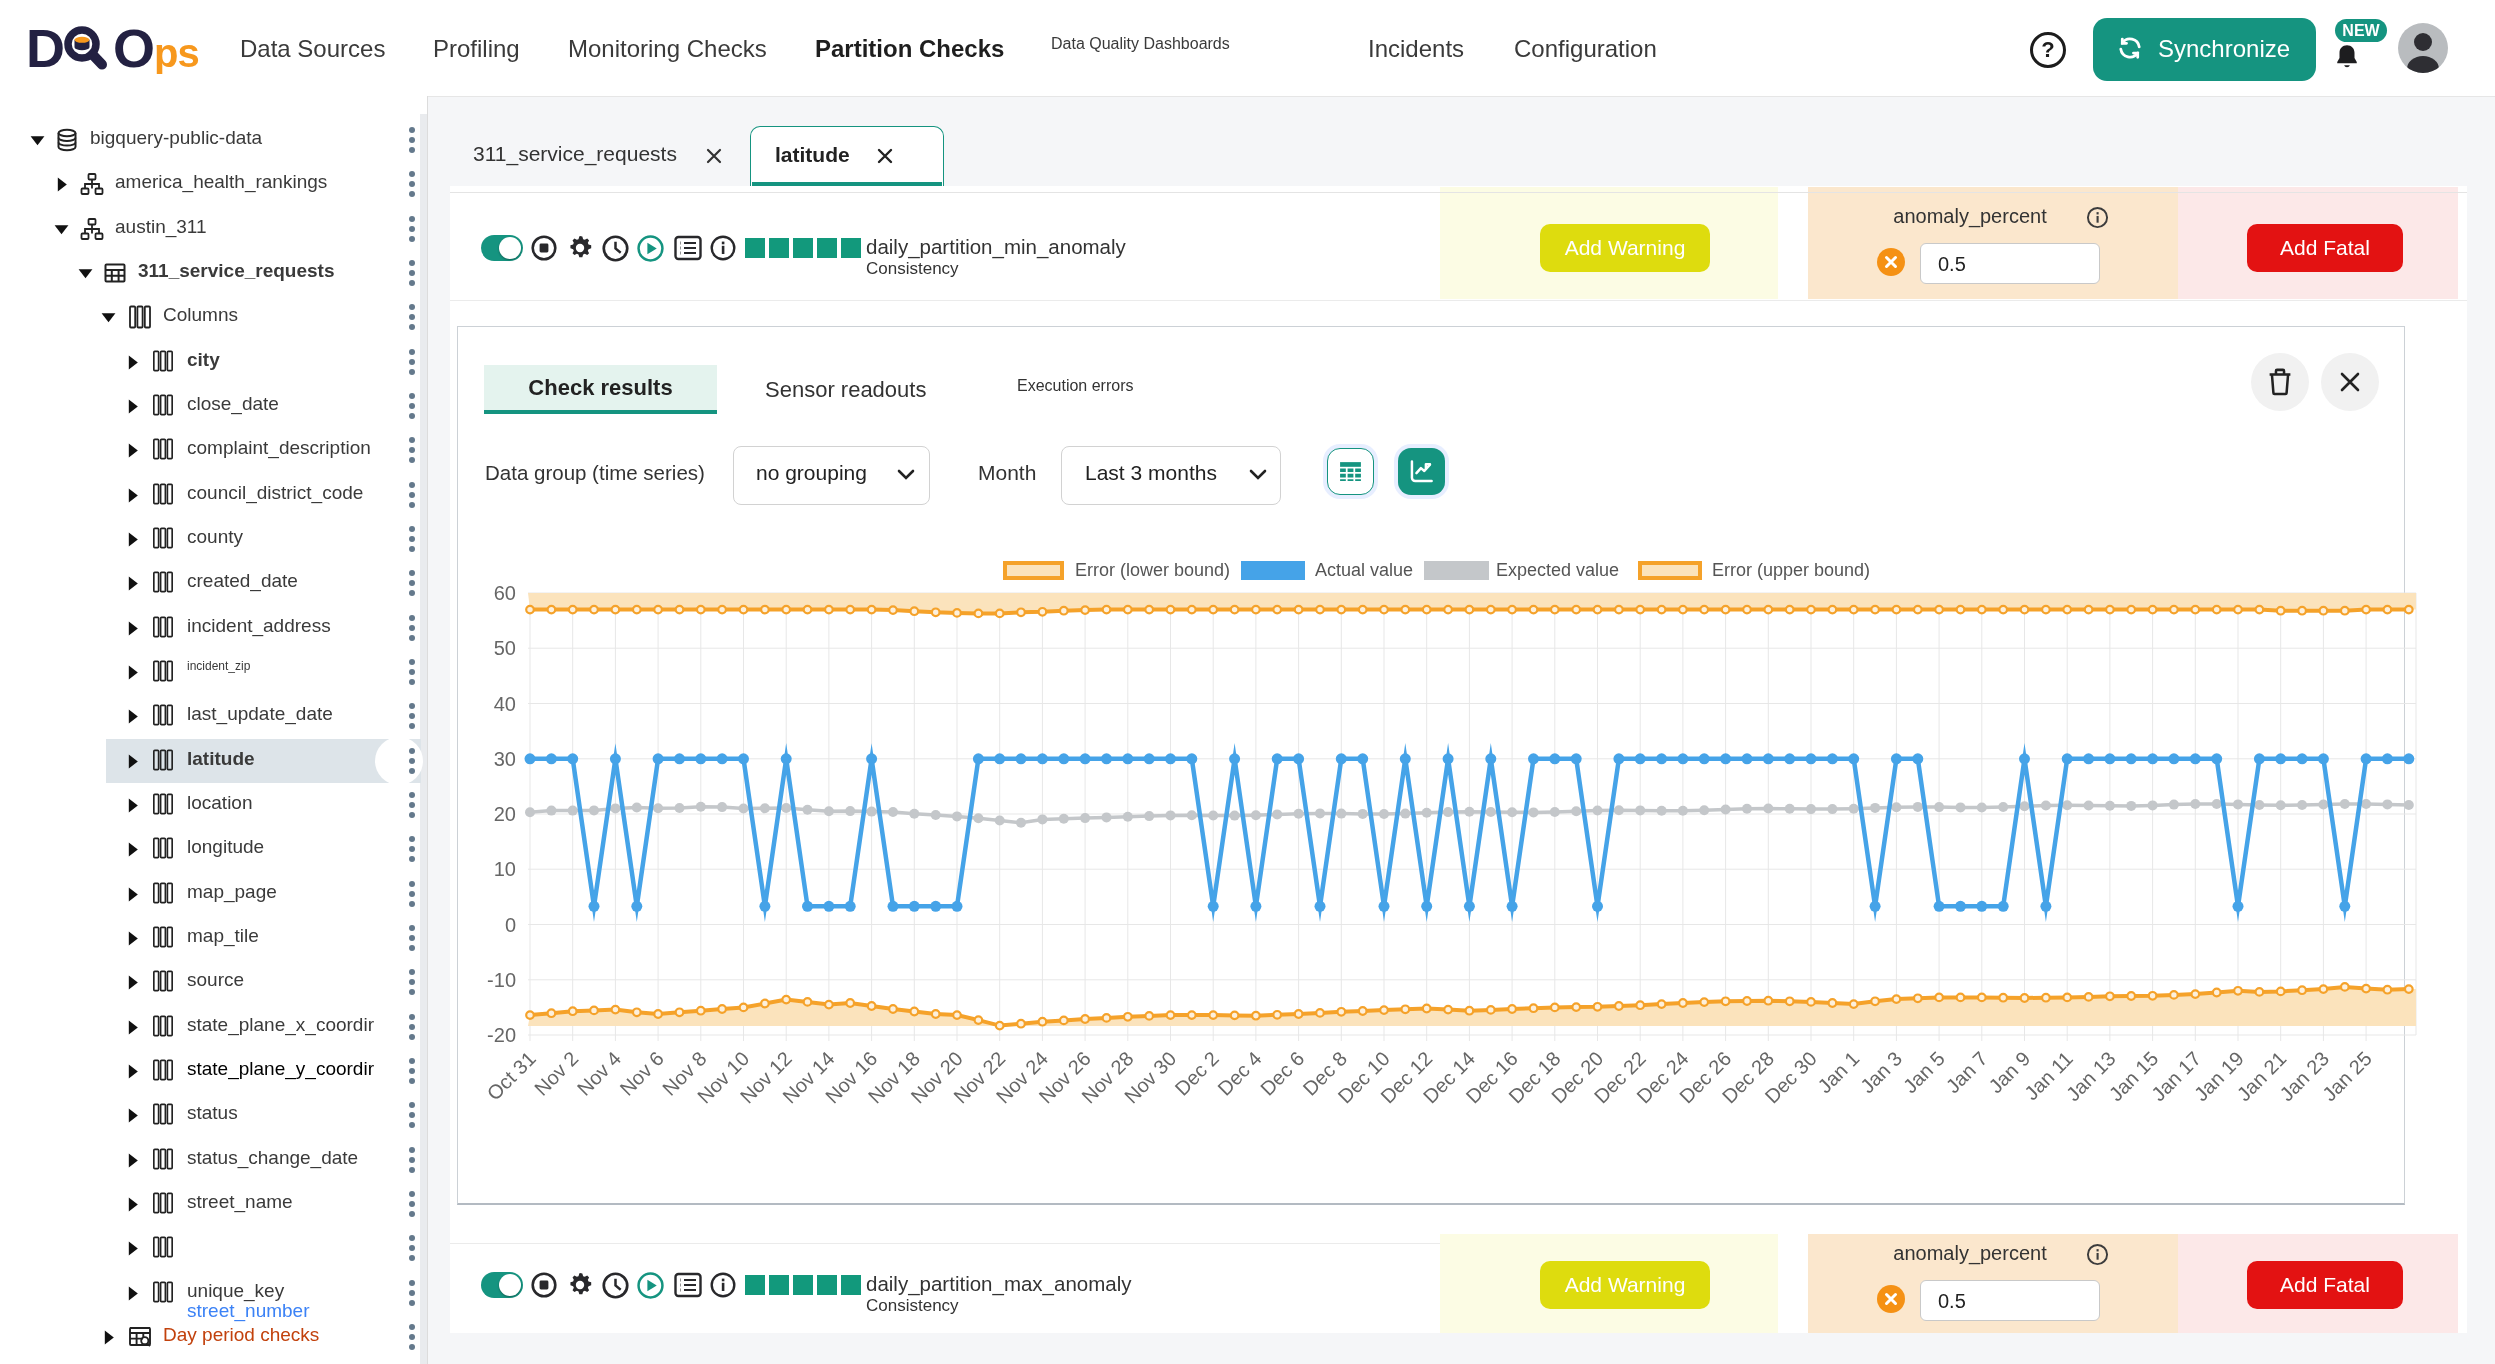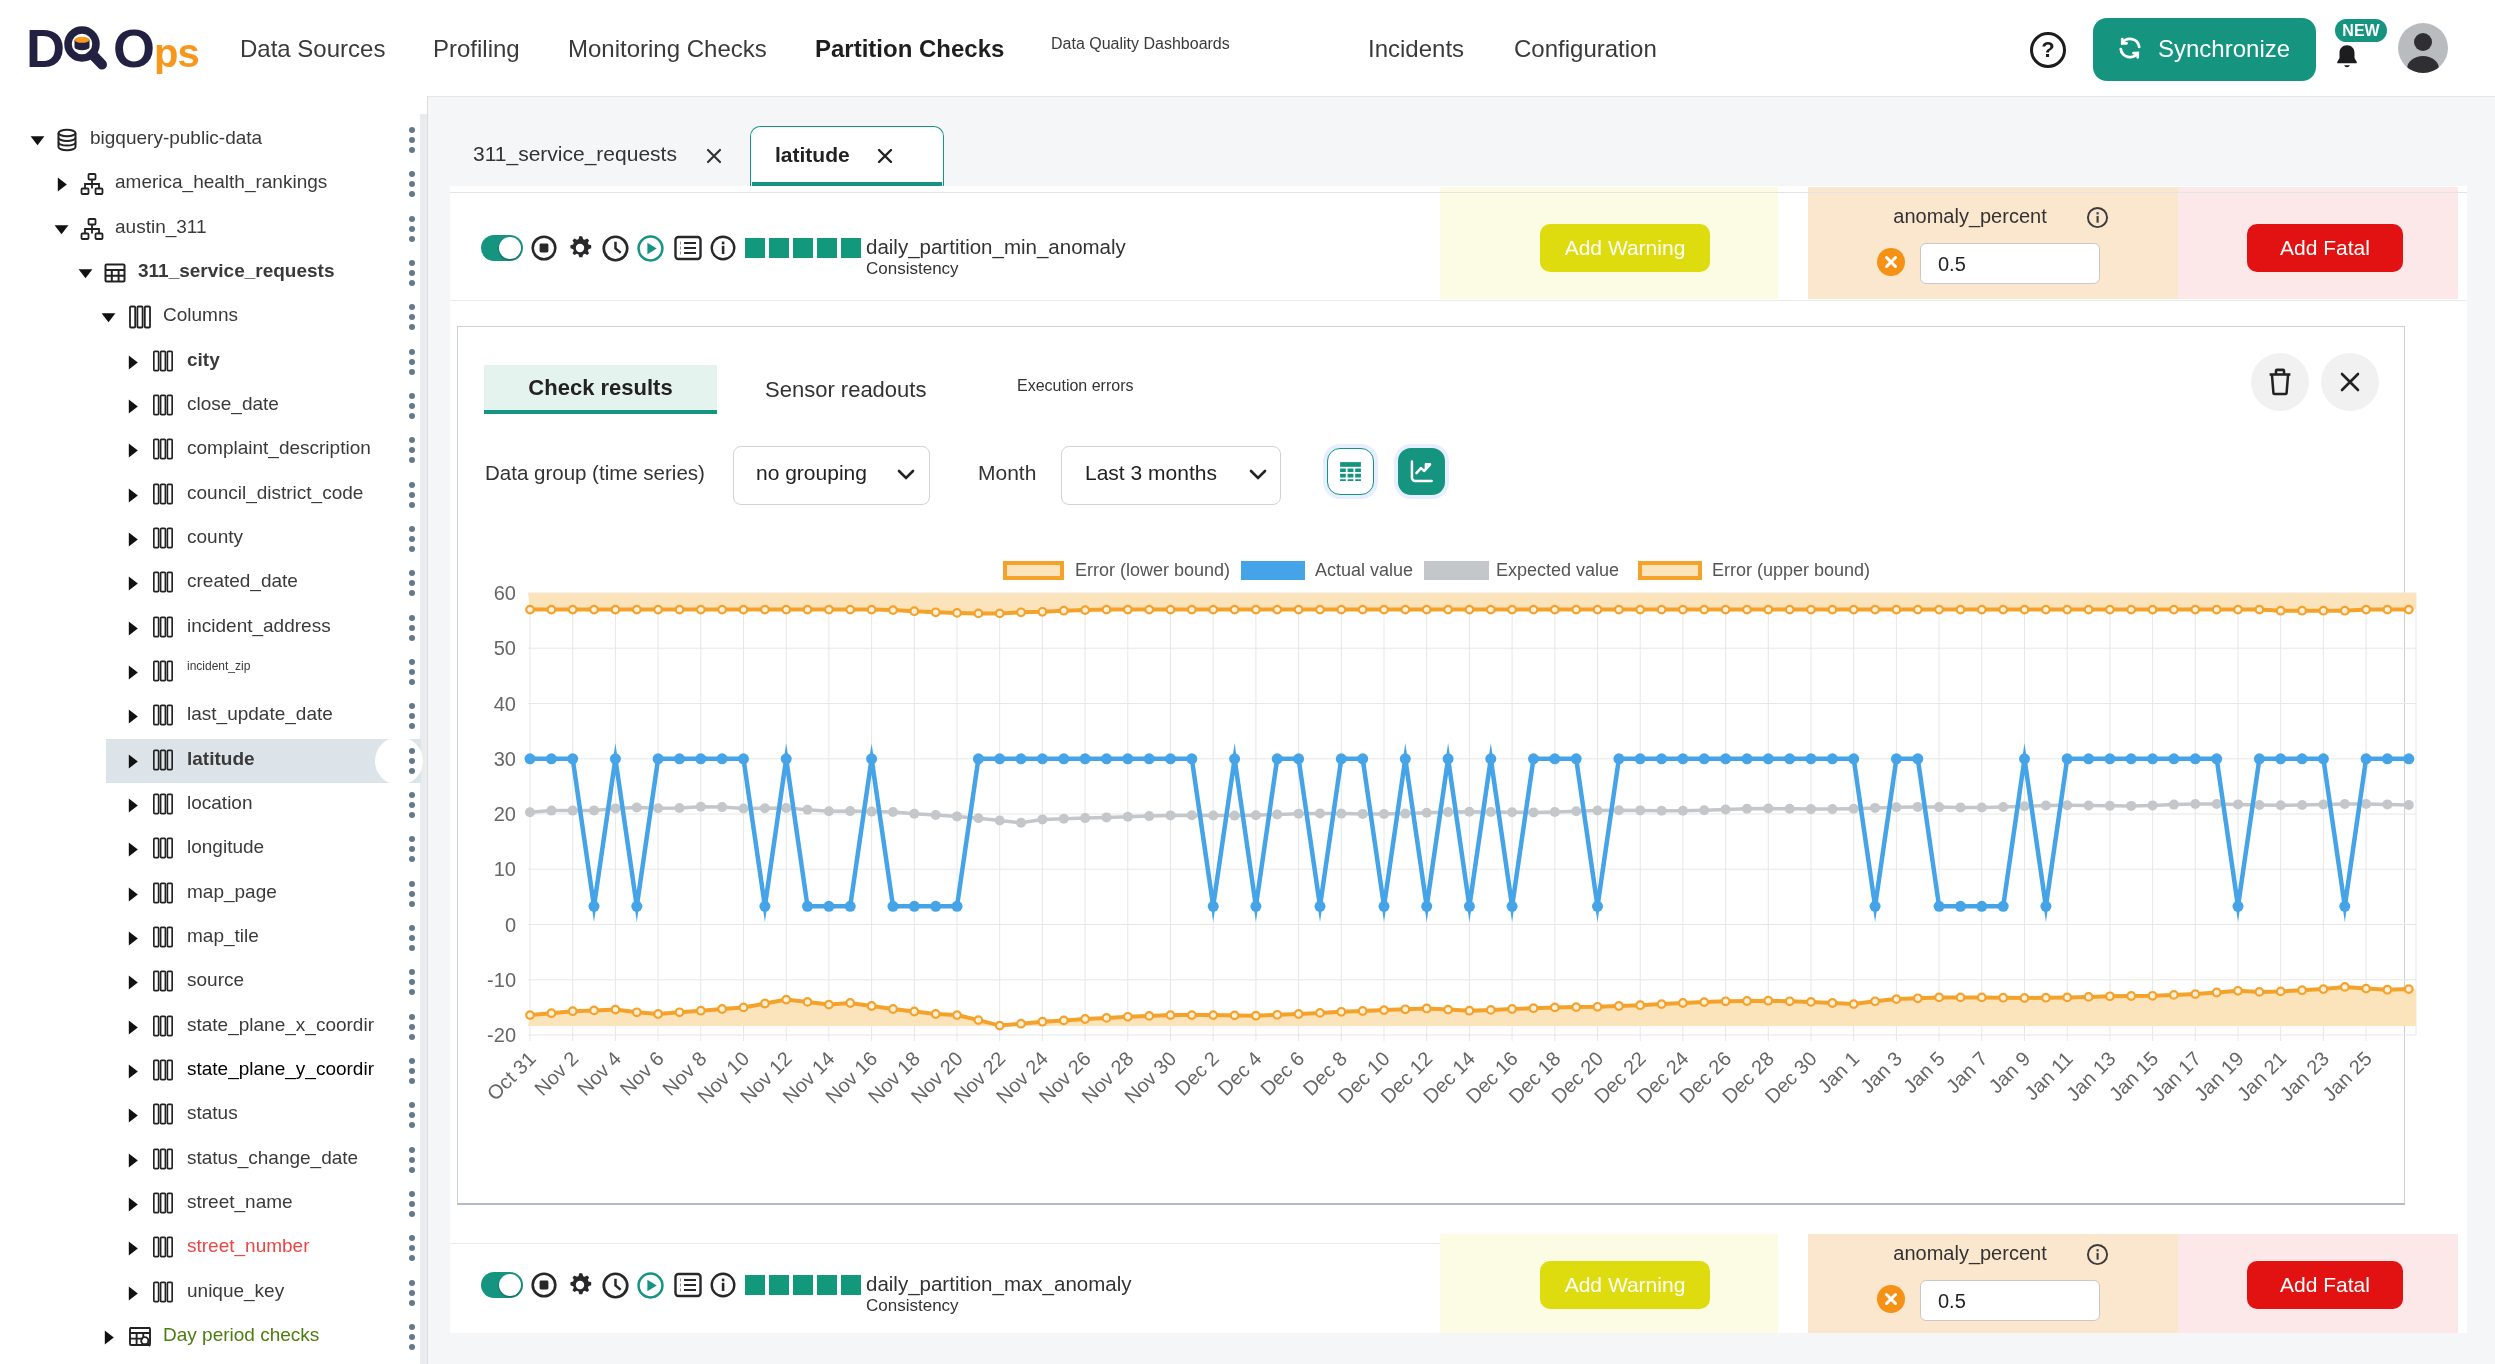--- a/index.html
+++ b/index.html
@@ -355,21 +355,21 @@
 <div style="position:absolute;left:409px;top:1201px;width:6px;height:6px;border-radius:50%;background:#64798c"></div>
 <div style="position:absolute;left:409px;top:1211px;width:6px;height:6px;border-radius:50%;background:#64798c"></div>
 <svg style="position:absolute;left:124px;top:1240px" width="17" height="17" viewBox="0 0 16 16">
     <path d="M4.5 1.5v13L13 8z" fill="#111"></path>
   </svg>
 <svg style="position:absolute;left:152px;top:1236px" width="22" height="22" viewBox="0 0 24 24" fill="none" stroke="#222" stroke-width="1.8">
     <rect x="2" y="1.5" width="5.2" height="21" rx="1"></rect>
     <rect x="9.4" y="1.5" width="5.2" height="21" rx="1"></rect>
     <rect x="16.8" y="1.5" width="5.2" height="21" rx="1"></rect>
   </svg>
-<div style="position:absolute;left:187px;top:1235px;font-size:19px;font-weight:400;color:#ef4444;white-space:nowrap">street_number</div>
+<div style="position:absolute;left:187px;top:1300px;font-size:19px;font-weight:400;color:#3b82f6;white-space:nowrap">street_number</div>
 <div style="position:absolute;left:409px;top:1235px;width:6px;height:6px;border-radius:50%;background:#64798c"></div>
 <div style="position:absolute;left:409px;top:1245px;width:6px;height:6px;border-radius:50%;background:#64798c"></div>
 <div style="position:absolute;left:409px;top:1255px;width:6px;height:6px;border-radius:50%;background:#64798c"></div>
 <svg style="position:absolute;left:124px;top:1285px" width="17" height="17" viewBox="0 0 16 16">
     <path d="M4.5 1.5v13L13 8z" fill="#111"></path>
   </svg>
 <svg style="position:absolute;left:152px;top:1281px" width="22" height="22" viewBox="0 0 24 24" fill="none" stroke="#222" stroke-width="1.8">
     <rect x="2" y="1.5" width="5.2" height="21" rx="1"></rect>
     <rect x="9.4" y="1.5" width="5.2" height="21" rx="1"></rect>
     <rect x="16.8" y="1.5" width="5.2" height="21" rx="1"></rect>
@@ -380,21 +380,21 @@
 <div style="position:absolute;left:409px;top:1300px;width:6px;height:6px;border-radius:50%;background:#64798c"></div>
 <svg style="position:absolute;left:100px;top:1329px" width="17" height="17" viewBox="0 0 16 16">
     <path d="M4.5 1.5v13L13 8z" fill="#111"></path>
   </svg>
 <svg style="position:absolute;left:128px;top:1325px" width="24" height="24" viewBox="0 0 24 24" fill="none" stroke="#222" stroke-width="1.9">
     <rect x="2" y="3" width="20" height="17" rx="1"></rect>
     <path d="M2 8h20M2 13.6h13M8.6 8v12M15.3 8v4M2 3h20"></path>
     <circle cx="16.8" cy="15.7" r="3.6"></circle>
     <path d="M19.5 18.4L22 21"></path>
   </svg>
-<div style="position:absolute;left:163px;top:1324px;font-size:19px;font-weight:400;color:#4d7c0f;white-space:nowrap">Day period checks</div>
+<div style="position:absolute;left:163px;top:1324px;font-size:19px;font-weight:400;color:#c2410c;white-space:nowrap">Day period checks</div>
 <div style="position:absolute;left:409px;top:1324px;width:6px;height:6px;border-radius:50%;background:#64798c"></div>
 <div style="position:absolute;left:409px;top:1334px;width:6px;height:6px;border-radius:50%;background:#64798c"></div>
 <div style="position:absolute;left:409px;top:1344px;width:6px;height:6px;border-radius:50%;background:#64798c"></div>
 
 <div class="abs" style="left:473px;top:142px;font-size:21px;color:#333">311_service_requests</div>
 <svg class="abs" style="left:705px;top:147px" width="18" height="18" viewBox="0 0 18 18" stroke="#333" stroke-width="2.2" stroke-linecap="round">
     <path d="M3 3l12 12M15 3L3 15"></path>
   </svg>
 <div class="abs" style="left:750px;top:126px;width:194px;height:61px;background:#fff;border:1.6px solid #159480;border-bottom:none;border-radius:10px 10px 0 0;box-sizing:border-box"></div>
 <div class="abs" style="left:752px;top:182px;width:190px;height:4px;background:#159480"></div>

